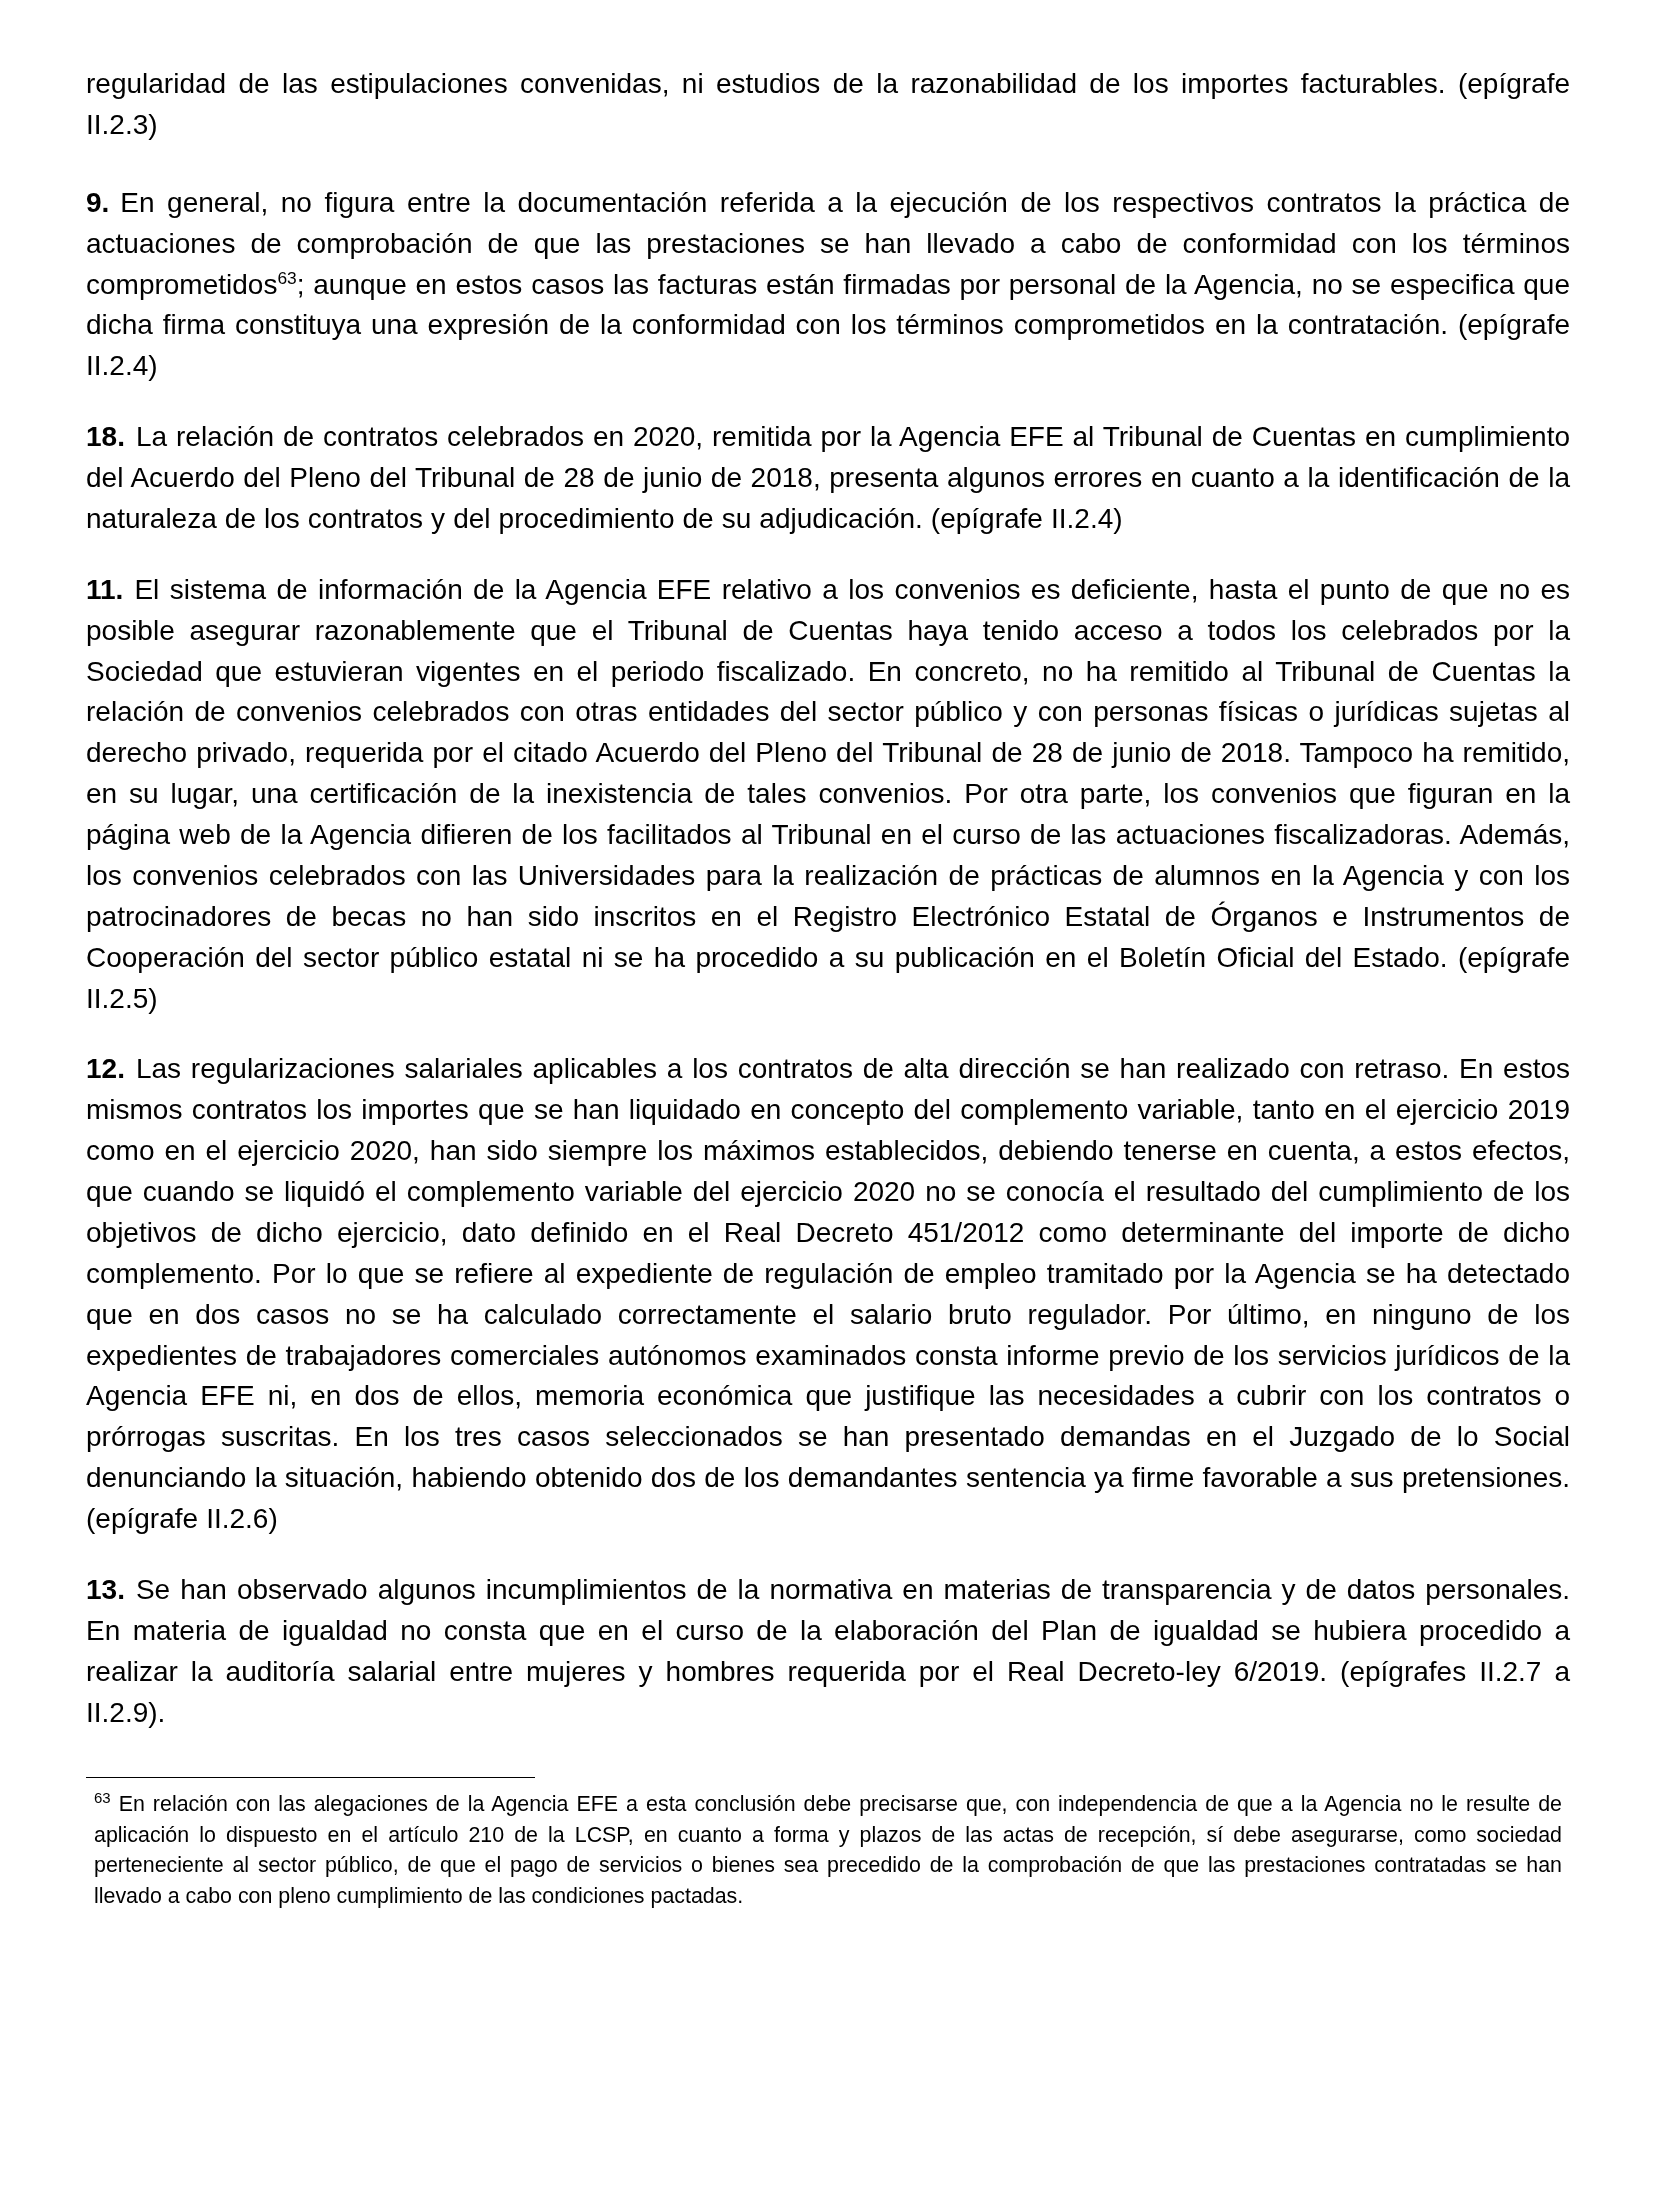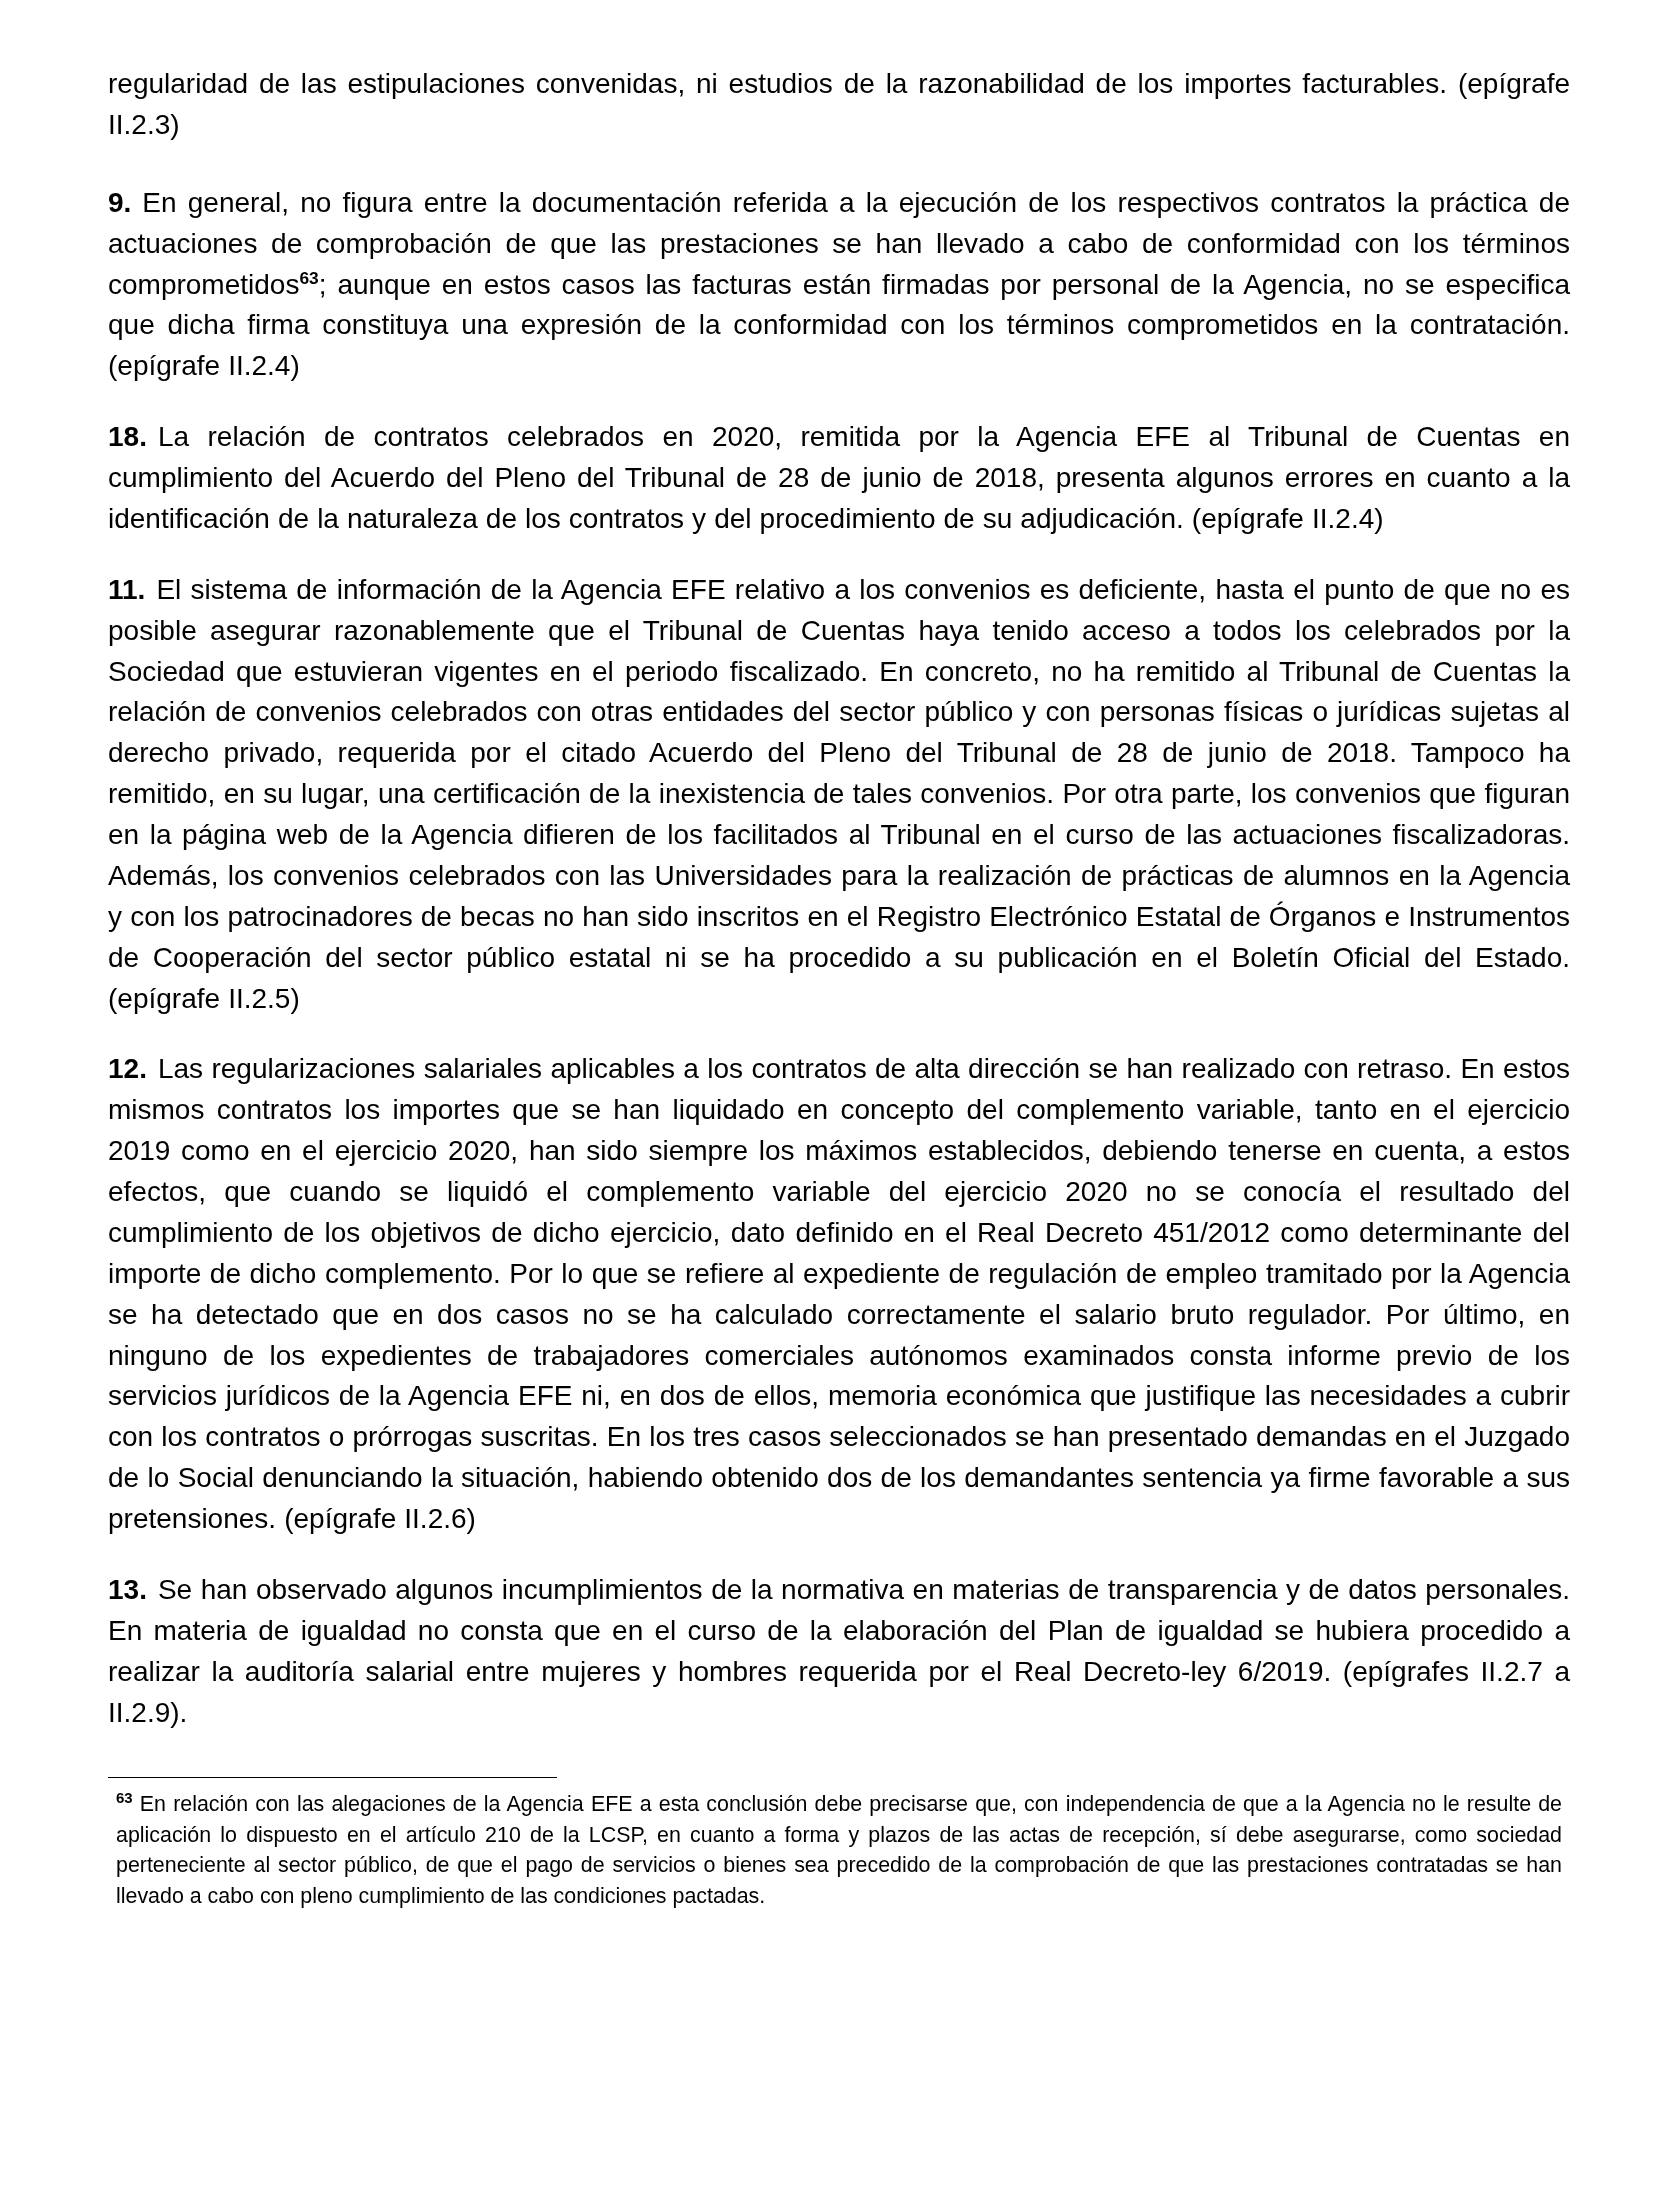--- a/index.html
+++ b/index.html
@@ -11,21 +11,21 @@
     width: 1656px;
     min-height: 2205px;
     font-family: "Liberation Sans", sans-serif;
     color: #000000;
     -webkit-font-smoothing: antialiased;
   }
   .page {
     box-sizing: border-box;
     width: 1656px;
     min-height: 2205px;
-    padding: 64px 86px 48px 108px;
+    padding: 64px 86px 48px 86px;
     background: #ffffff;
     position: relative;
   }
   .body-text {
     font-size: 28px;
     line-height: 1.46;
     text-align: justify;
     text-justify: inter-word;
     margin: 0 0 30px 0;
     hyphens: none;
@@ -36,21 +36,20 @@
     font-weight: bold;
   }
   .num-gap {
     display: inline-block;
     width: 11px;
   }
   sup {
     font-size: 0.62em;
     vertical-align: super;
     line-height: 0;
-    font-weight: bold;
   }
   .footnote-area {
     margin-top: 44px;
   }
   .footnote-rule {
     border: none;
     border-top: 1.6px solid #000000;
     width: 449px;
     margin: 0 0 11px 0;
   }

